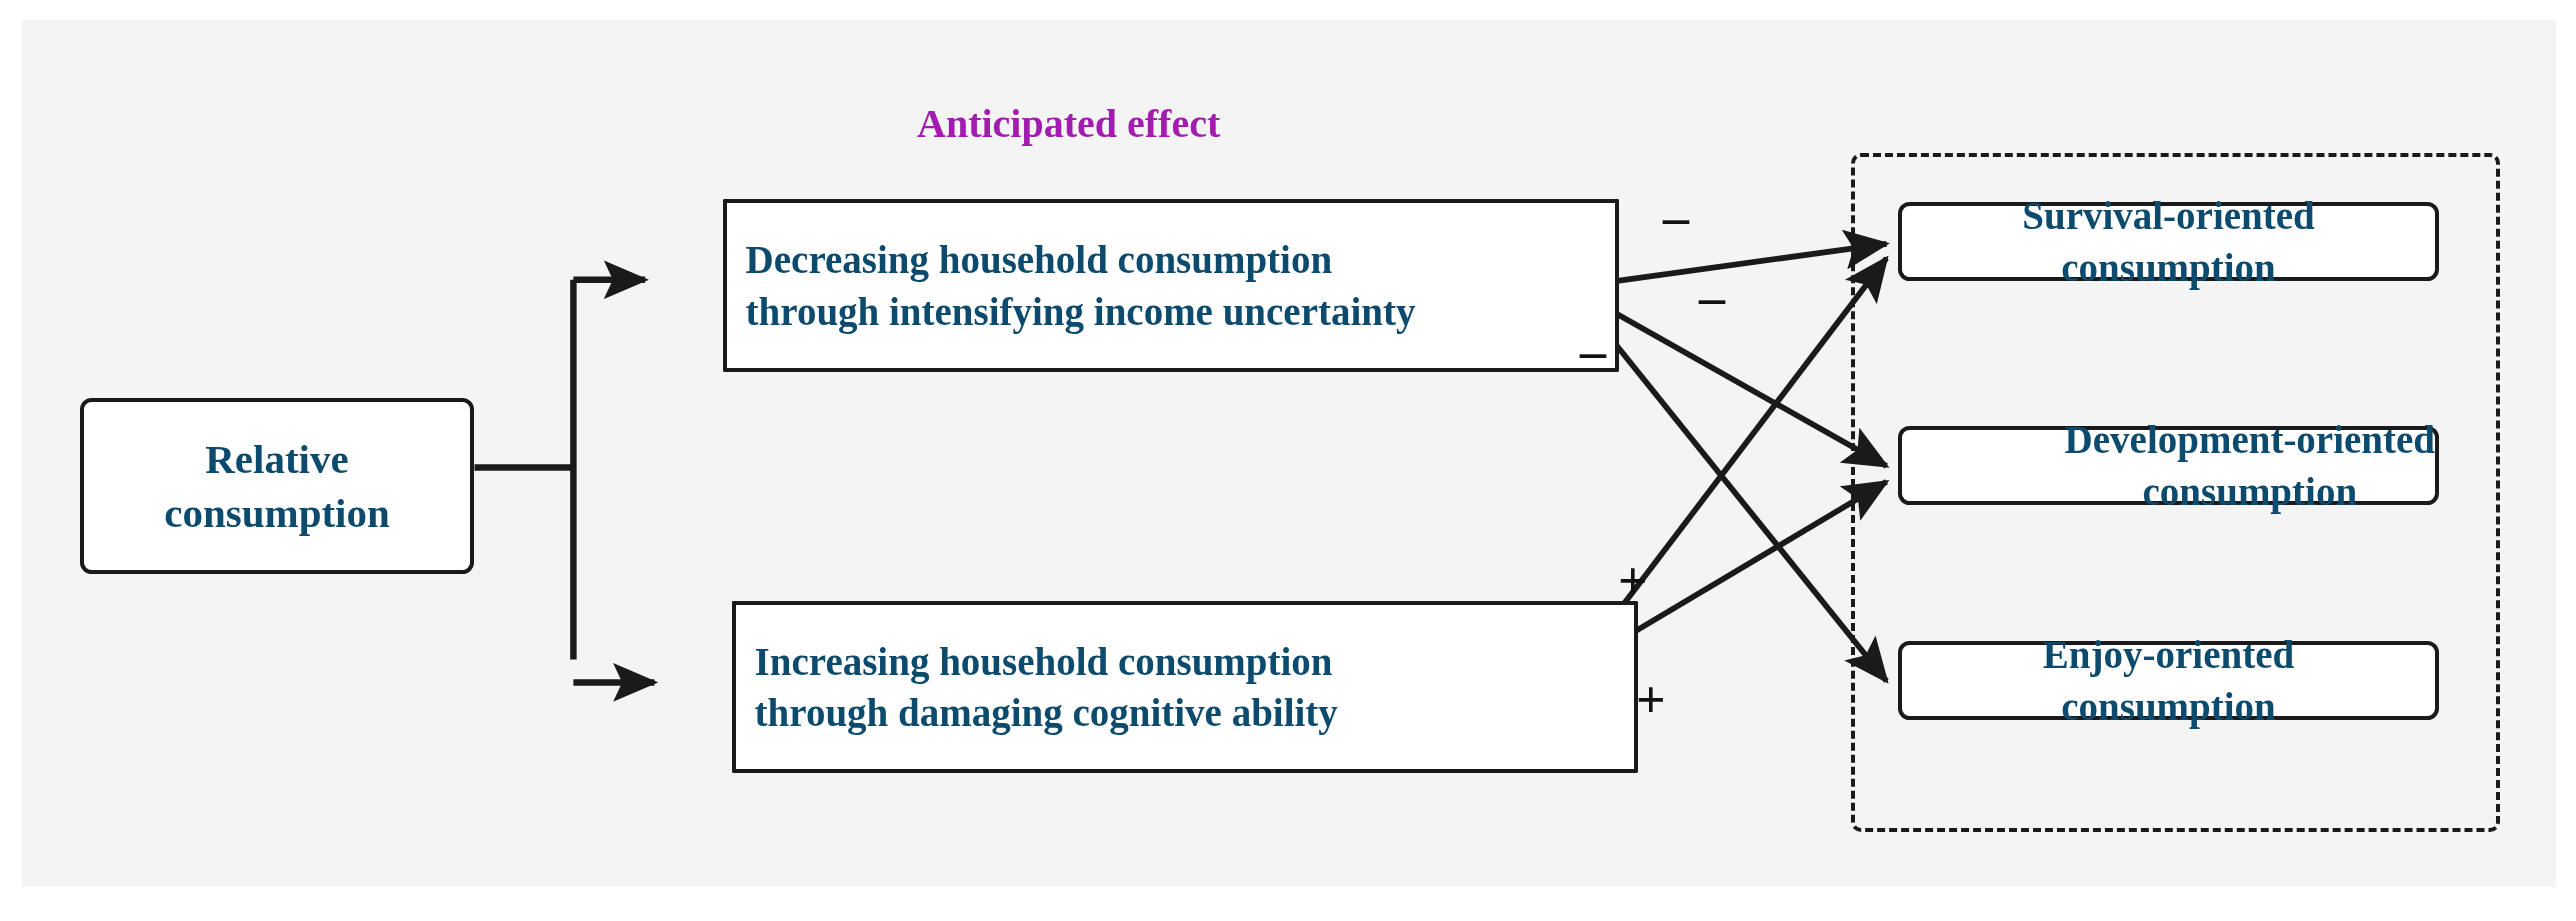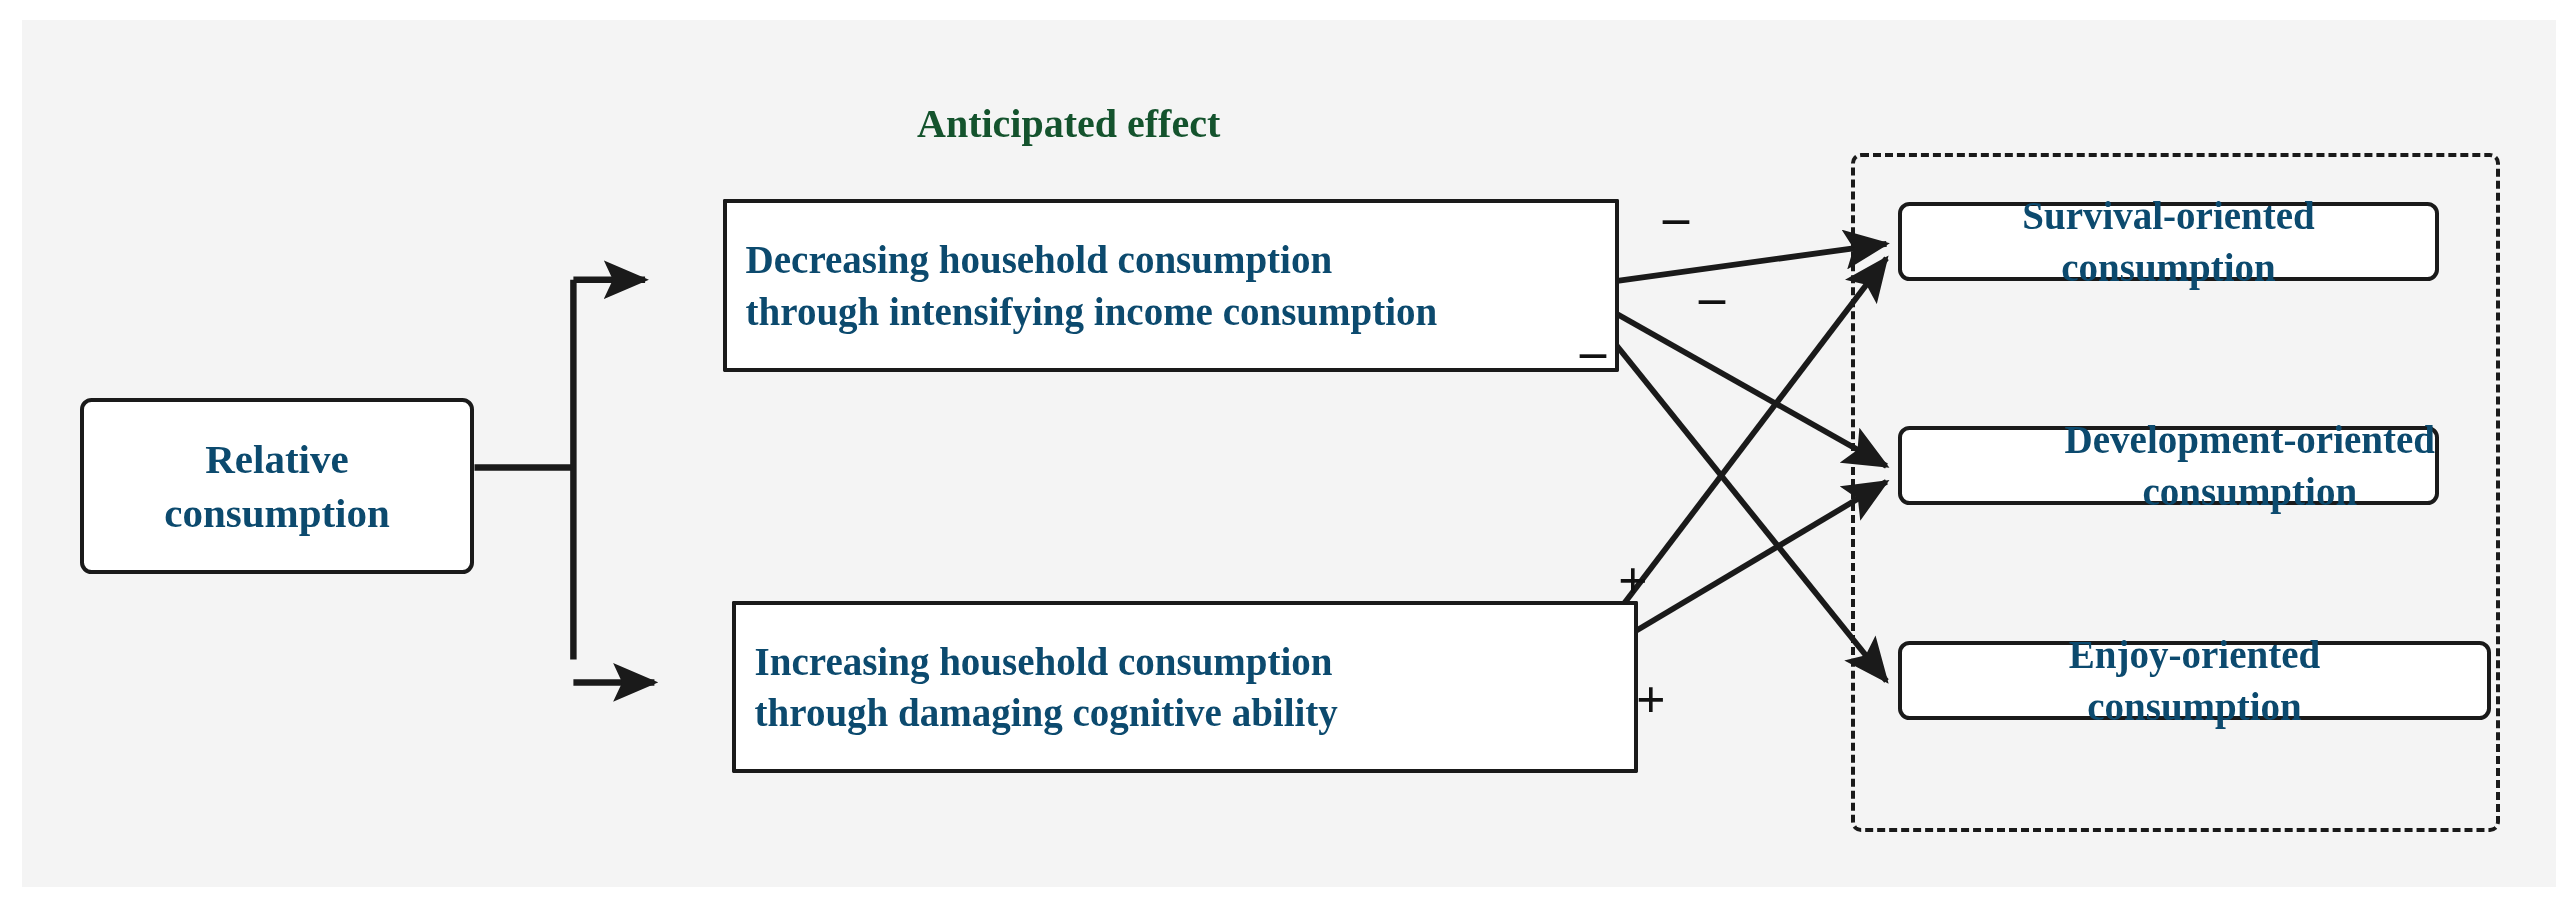--- a/index.html
+++ b/index.html
@@ -69,41 +69,41 @@
   #node-survival {
     left: 1898px; top: 202px; width: 541px; height: 79px;
     font-size: 39px;
   }
   #node-development {
     left: 1898px; top: 426px; width: 541px; height: 79px;
     font-size: 39px;
     justify-content: flex-end;
   }
   #node-enjoy {
-    left: 1898px; top: 641px; width: 593px; height: 79px;
+    left: 1898px; top: 641px; width: 541px; height: 79px;
     font-size: 39px;
     justify-content: center;
   }
 
   
   #outcome-group-frame {
     position: absolute;
     left: 1851px; top: 153px;
     width: 649px; height: 679px;
     box-sizing: border-box;
     border: 4.3px dashed #1a1a1a;
     border-radius: 10px;
     background: transparent;
   }
 
   
   .caption {
     position: absolute;
     font-weight: bold;
-    color: #14532d;
+    color: #a21caf;
     font-size: 40px;
     white-space: nowrap;
   }
   #caption-anticipated { left: 917px; top: 100px; }
   #caption-cognitive   { left: 920px; top: 515px; }
 
   
   .sign {
     position: absolute;
     font-weight: bold;
@@ -159,21 +159,21 @@
   <div class="node-box rounded center-text" id="node-relative-deprivation">
     <div>
       <span>Relative</span><br>
       <span>consumption</span>
     </div>
   </div>
 
   <div class="node-box square left-text" id="node-anticipated-path">
     <div>
       <span>Decreasing household consumption</span><br>
-      <span>through intensifying income consumption</span>
+      <span>through intensifying income uncertainty</span>
     </div>
   </div>
 
   <div class="node-box square left-text" id="node-cognitive-path">
     <div>
       <span>Increasing household consumption</span><br>
       <span>through damaging cognitive ability</span>
     </div>
   </div>
 

